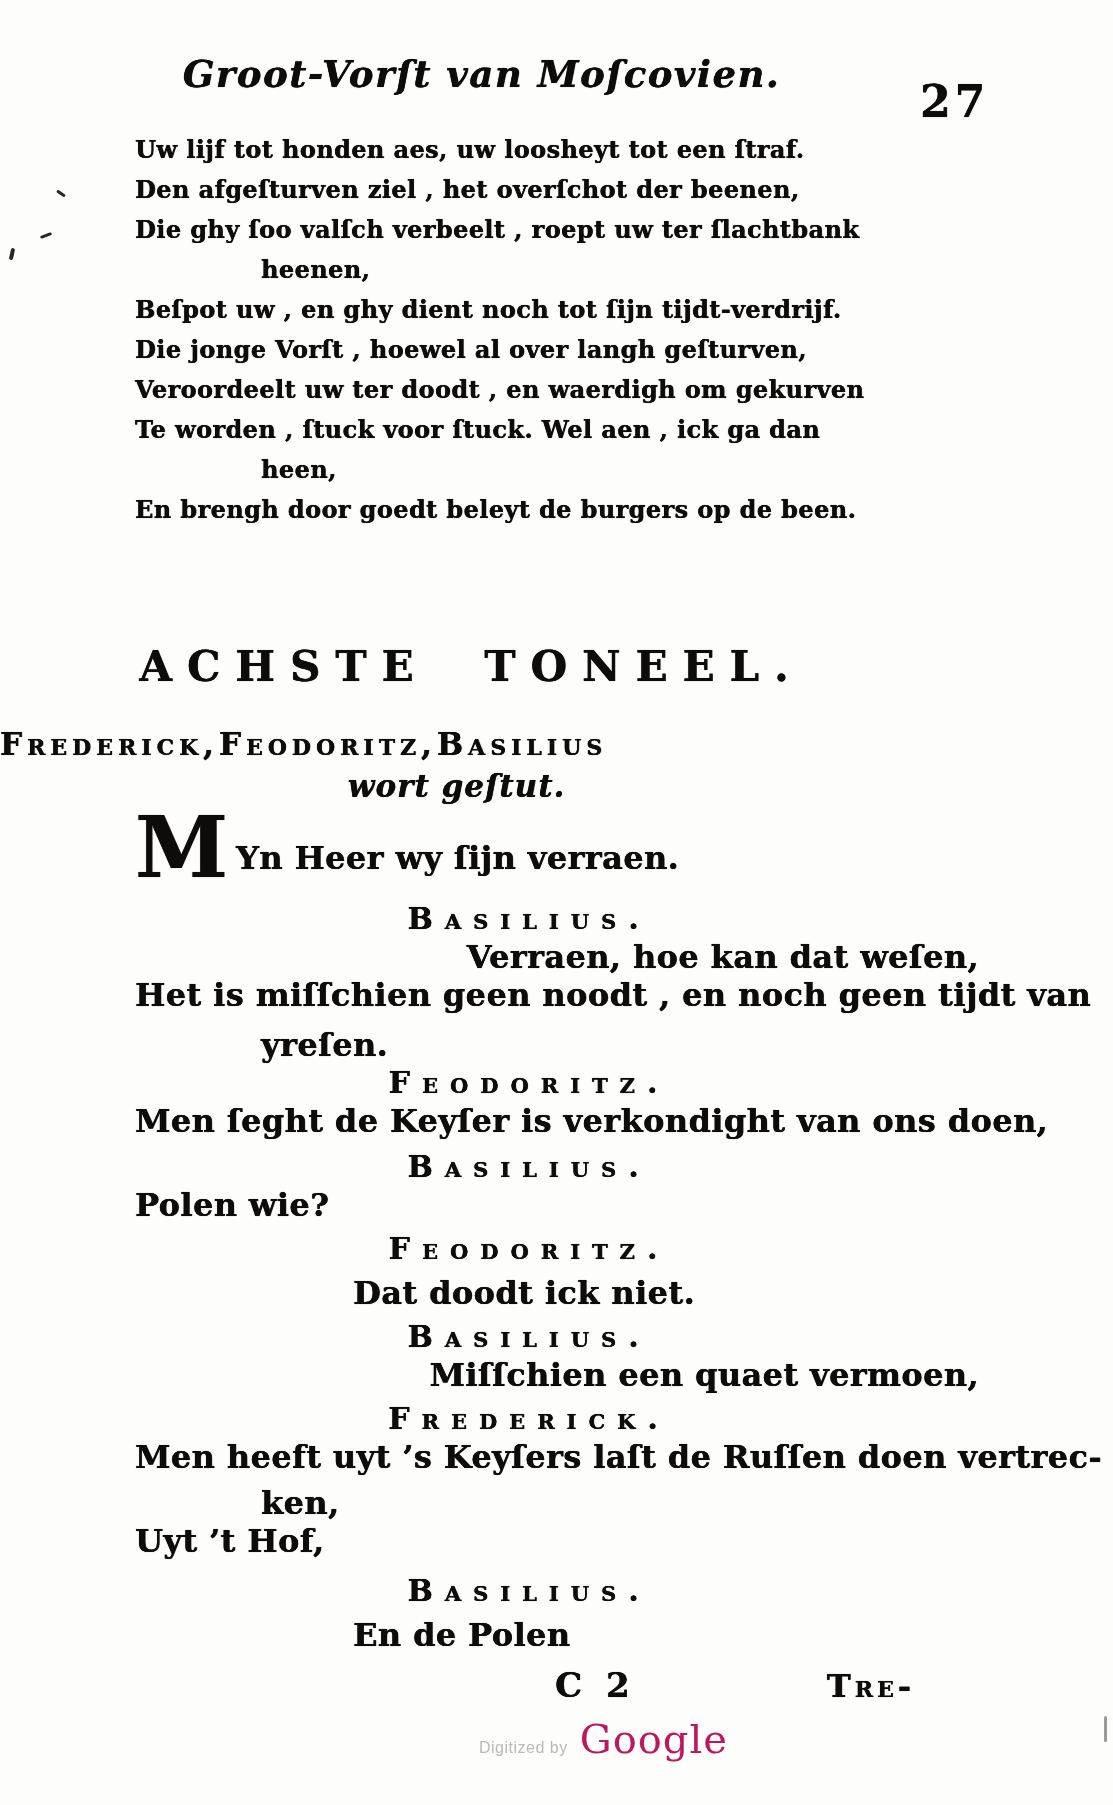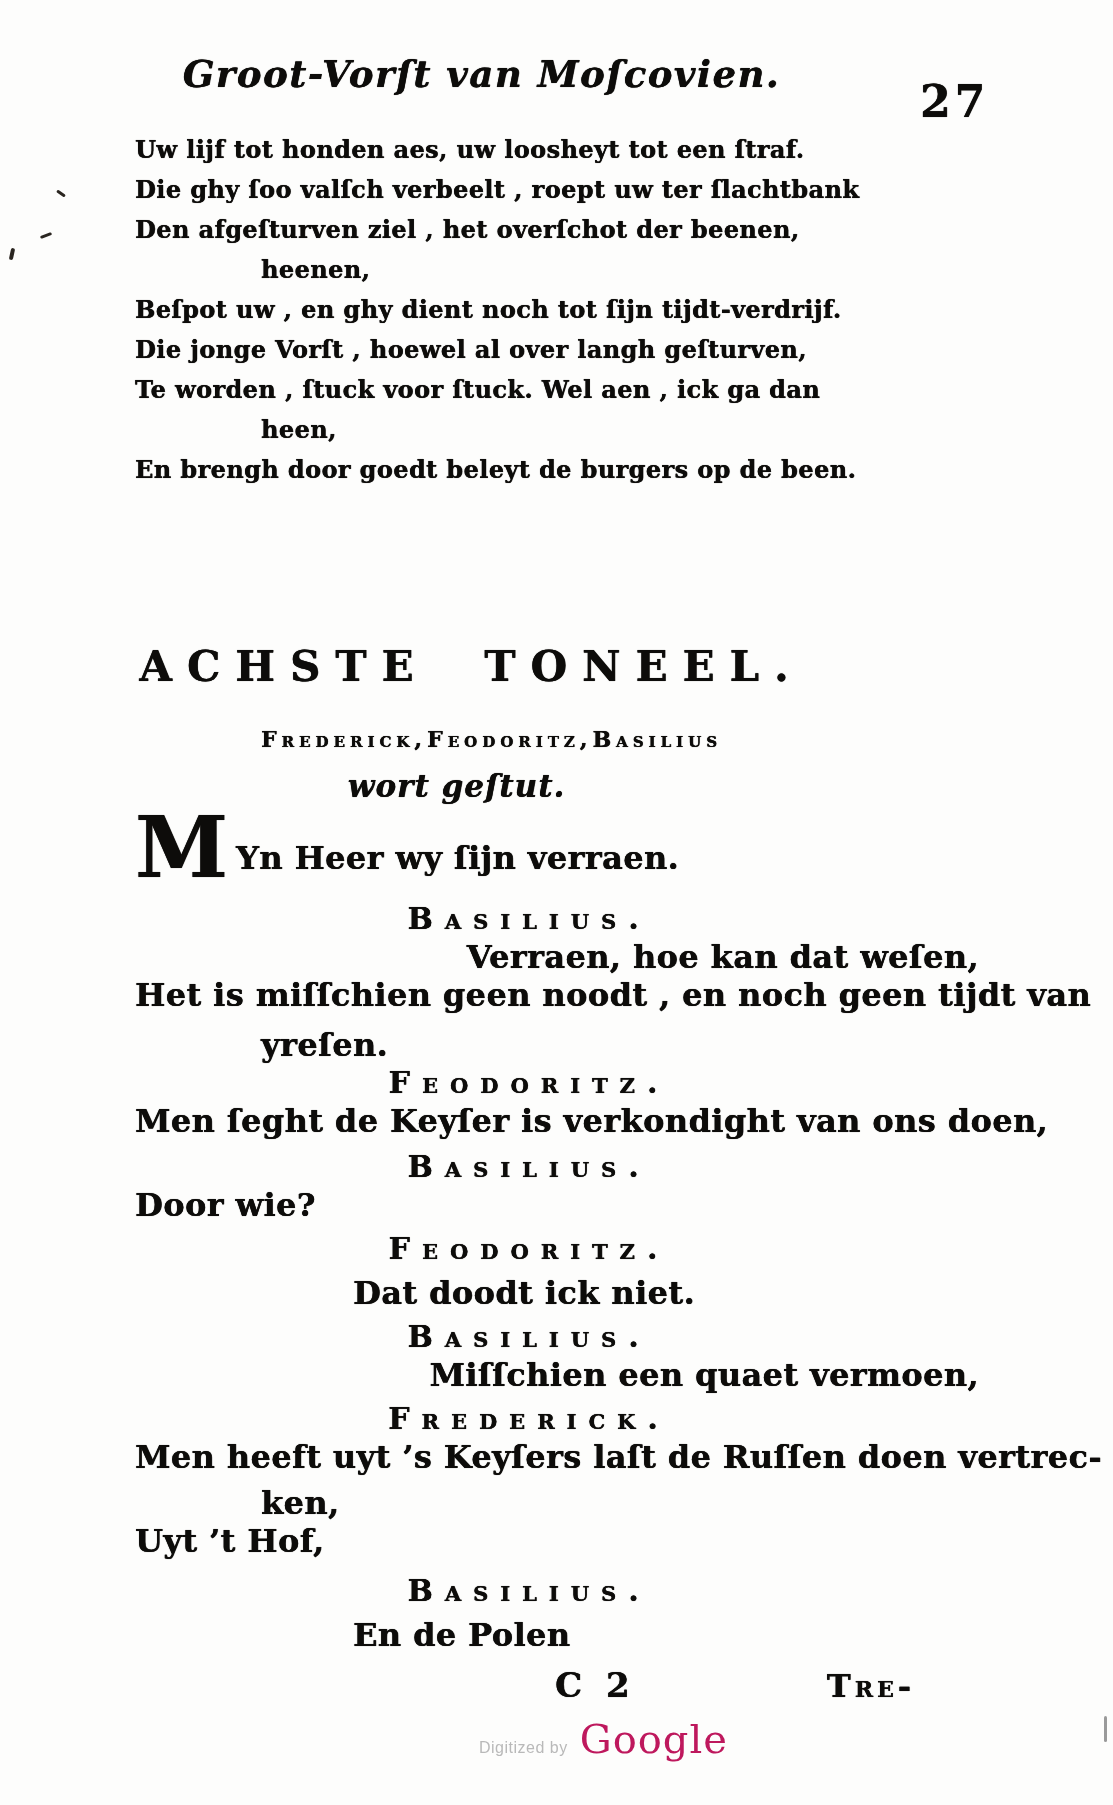--- a/index.html
+++ b/index.html
@@ -37,23 +37,23 @@
   .ind1 { padding-left:126px; }
   .ind2 { padding-left:218px; }
 
   .scene-heading {
     position:absolute; top:642px; left:0; right:170px;
     text-align:center;
     font-size:42px; letter-spacing:15px; word-spacing:26px;
   }
   .characters {
     position:absolute; top:726px; left:0; right:130px;
-    text-align:center;
+    text-align:left;
     font-variant:small-caps;
-    font-size:22px; letter-spacing:5px;
+    font-size:31px; letter-spacing:5px;
   }
   .stage-direction {
     position:absolute; top:768px; left:0; right:200px;
     text-align:center;
     font-style:italic;
     font-size:31px; letter-spacing:1px;
   }
 
   .dialogue {
     position:absolute; top:806px; left:135px; width:848px;
@@ -112,45 +112,46 @@
 </head>
 <body>
 
 <div class="page">
 
   <div class="running-head ink">Groot-Vorſt van Moſcovien.</div>
   <div class="page-number ink">27</div>
 
   <div class="verse">
     <div class="line ink">Uw lijf tot honden aes, uw loosheyt tot een ſtraf.</div>
+    <div class="line ink">Den afgeſturven ziel , het overſchot der beenen,</div>
     <div class="line ink">Die ghy ſoo valſch verbeelt , roept uw ter ſlachtbank</div>
-    <div class="line ink">Den afgeſturven ziel , het overſchot der beenen,</div>
     <div class="line ink ind1">heenen,</div>
     <div class="line ink">Beſpot uw , en ghy dient noch tot ſijn tijdt-verdrijf.</div>
     <div class="line ink">Die jonge Vorſt , hoewel al over langh geſturven,</div>
+    <div class="line ink">Veroordeelt uw ter doodt , en waerdigh om gekurven</div>
     <div class="line ink">Te worden , ſtuck voor ſtuck. Wel aen , ick ga dan</div>
     <div class="line ink ind1">heen,</div>
     <div class="line ink">En brengh door goedt beleyt de burgers op de been.</div>
   </div>
 
   <div class="scene-heading ink">ACHSTE TONEEL.</div>
   <div class="characters ink">Frederick,Feodoritz,Basilius</div>
   <div class="stage-direction ink">wort geſtut.</div>
 
   <div class="dialogue">
     <div class="opening ink"><span class="dropcap">M</span><span>Yn Heer wy ſijn verraen.</span></div>
 
     <div class="dline speaker ink">Basilius.</div>
     <div class="dline right ink">Verraen, hoe kan dat weſen,</div>
     <div class="dline ink">Het is miſſchien geen noodt , en noch geen tijdt van</div>
     <div class="dline ind1 ink mt12">yreſen.</div>
     <div class="dline speaker ink">Feodoritz.</div>
     <div class="dline ink">Men ſeght de Keyſer is verkondight van ons doen,</div>
     <div class="dline speaker ink mt8">Basilius.</div>
-    <div class="dline ink">Door wie?</div>
+    <div class="dline ink">Polen wie?</div>
     <div class="dline speaker ink mt6">Feodoritz.</div>
     <div class="dline ind2 ink mt6">Dat doodt ick niet.</div>
     <div class="dline speaker ink mt6">Basilius.</div>
     <div class="dline right ink">Miſſchien een quaet vermoen,</div>
     <div class="dline speaker ink mt6">Frederick.</div>
     <div class="dline ink">Men heeft uyt ’s Keyſers laſt de Ruſſen doen vertrec-</div>
     <div class="dline ind1 ink mt8">ken,</div>
     <div class="dline ink">Uyt ’t Hof,</div>
     <div class="dline speaker ink mt12">Basilius.</div>
     <div class="dline ind2 ink mt6">En de Polen</div>

